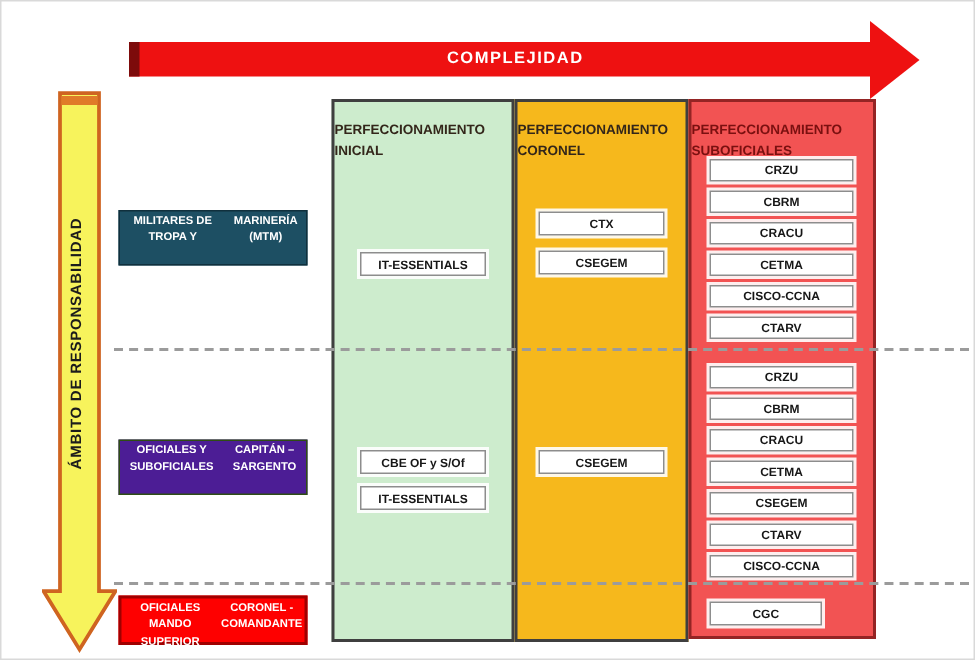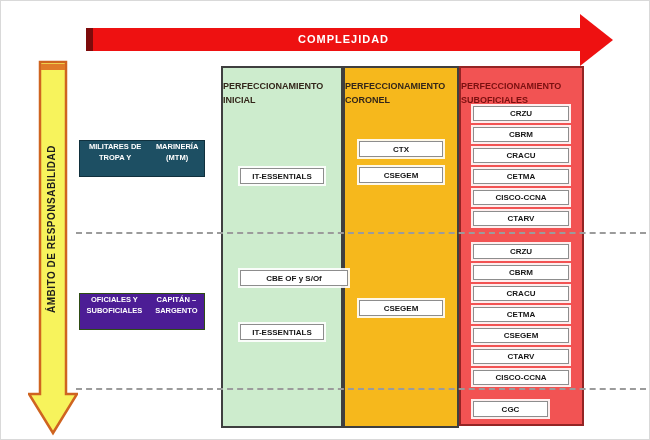--- a/index.html
+++ b/index.html
@@ -80,34 +80,38 @@
   <div class="dash dash-2"></div>
 
   <div class="rowlabel rowlabel-mtm">
     <div>MILITARES DE TROPA Y</div>
     <div>MARINERÍA (MTM)</div>
   </div>
   <div class="rowlabel rowlabel-oficiales">
     <div>OFICIALES Y SUBOFICIALES</div>
     <div>CAPITÁN – SARGENTO</div>
   </div>
+  <div class="rowlabel rowlabel-mando">
+    <div>OFICIALES MANDO SUPERIOR</div>
+    <div>CORONEL - COMANDANTE</div>
+  </div>
 
   <div class="cbox" style="left:239px; top:167px; width:84px; height:16px;">IT-ESSENTIALS</div>
 
   <div class="cbox" style="left:358px; top:128px; width:84px; height:16px;margin-top:12px;">CTX</div>
   <div class="cbox" style="left:358px; top:166px; width:84px; height:16px;">CSEGEM</div>
 
   <div class="cbox" style="left:472px; top:105px; width:96px; height:15px;">CRZU</div>
   <div class="cbox" style="left:472px; top:126px; width:96px; height:15px;">CBRM</div>
   <div class="cbox" style="left:472px; top:147px; width:96px; height:15px;">CRACU</div>
   <div class="cbox" style="left:472px; top:168px; width:96px; height:15px;">CETMA</div>
   <div class="cbox" style="left:472px; top:189px; width:96px; height:15px;">CISCO-CCNA</div>
   <div class="cbox" style="left:472px; top:210px; width:96px; height:15px;">CTARV</div>
 
-  <div class="cbox" style="left:239px; top:269px; width:108px; height:16px;">CBE OF y S/Of</div>
+  <div class="cbox" style="left:239px; top:299px; width:84px; height:16px;">CBE OF y S/Of</div>
   <div class="cbox" style="left:239px; top:323px; width:84px; height:16px;">IT-ESSENTIALS</div>
 
   <div class="cbox" style="left:358px; top:299px; width:84px; height:16px;">CSEGEM</div>
 
   <div class="cbox" style="left:472px; top:243px; width:96px; height:15px;">CRZU</div>
   <div class="cbox" style="left:472px; top:264px; width:96px; height:15px;">CBRM</div>
   <div class="cbox" style="left:472px; top:285px; width:96px; height:15px;">CRACU</div>
   <div class="cbox" style="left:472px; top:306px; width:96px; height:15px;">CETMA</div>
   <div class="cbox" style="left:472px; top:327px; width:96px; height:15px;">CSEGEM</div>
   <div class="cbox" style="left:472px; top:348px; width:96px; height:15px;">CTARV</div>

